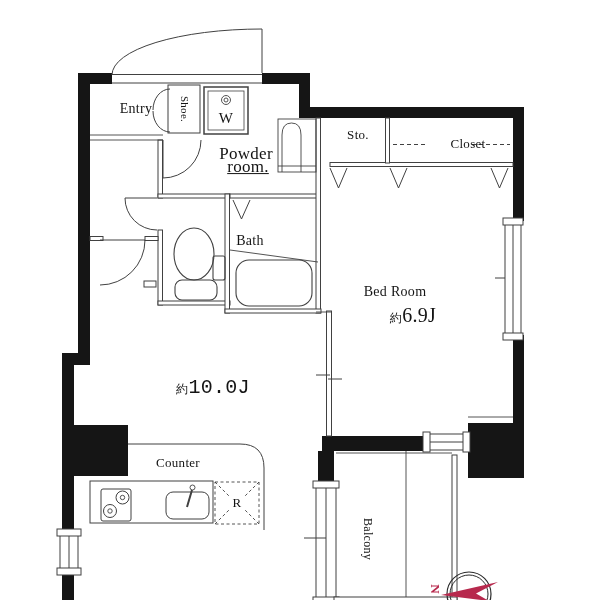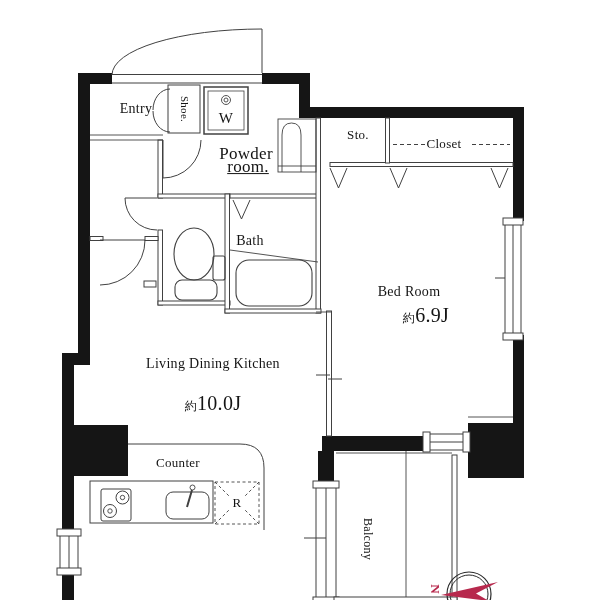--- a/index.html
+++ b/index.html
@@ -194,23 +194,22 @@
     <path d="M441,572 L498,559 L476,570.5 L489,578 Z" fill="#b7294d"></path>
   </g>
 </svg>
 
   <div class="lbl room-name" style="left:136px;top:86px;">Entry</div>
   <div class="lbl v small" style="left:184px;top:86px;">Shoe.</div>
   <div class="lbl" style="left:226px;top:96px;font-size:15px;">W</div>
   <div class="lbl mid" style="left:246px;top:131px;">Powder</div>
   <div class="lbl mid" style="left:248px;top:144px;text-decoration:underline;">room.</div>
   <div class="lbl" style="left:358px;top:112px;">Sto.</div>
-  <div class="lbl" style="left:444px;top:121px;">Closet</div>
+  <div class="lbl" style="left:468px;top:121px;">Closet</div>
   <div class="lbl room-name" style="left:250px;top:218px;text-align:right;">Bath</div>
-  <div class="lbl room-name" style="left:409px;top:269px;">Bed Room</div>
-  <div class="lbl" style="left:426px;top:292px;text-align:center;"><span class="sz-prefix">約</span><span class="sz-val">6.9J</span></div>
-  <div class="lbl room-name" style="left:213px;top:341px;">Living Dining Kitchen</div>
-  <div class="lbl" style="left:213px;top:380px;"><span class="sz-prefix">約</span><span class="sz-val">10.0J</span></div>
+  <div class="lbl room-name" style="left:395px;top:269px;">Bed Room</div>
+  <div class="lbl" style="left:413px;top:292px;text-align:center;"><span class="sz-prefix">約</span><span class="sz-val">6.9J</span></div>
+  <div class="lbl" style="left:213px;top:364px;font-family:Liberation Mono, monospace;"><span class="sz-prefix">約</span><span class="sz-val">10.0J</span></div>
   <div class="lbl" style="left:178px;top:440px;">Counter</div>
   <div class="lbl" style="left:237px;top:480px;">R</div>
   <div class="lbl v" style="left:368px;top:516px;font-size:12px;">Balcony</div>
   <div class="lbl nrot north" style="left:435px;top:566px;">N</div>
 </div>
 
 </body></html>

